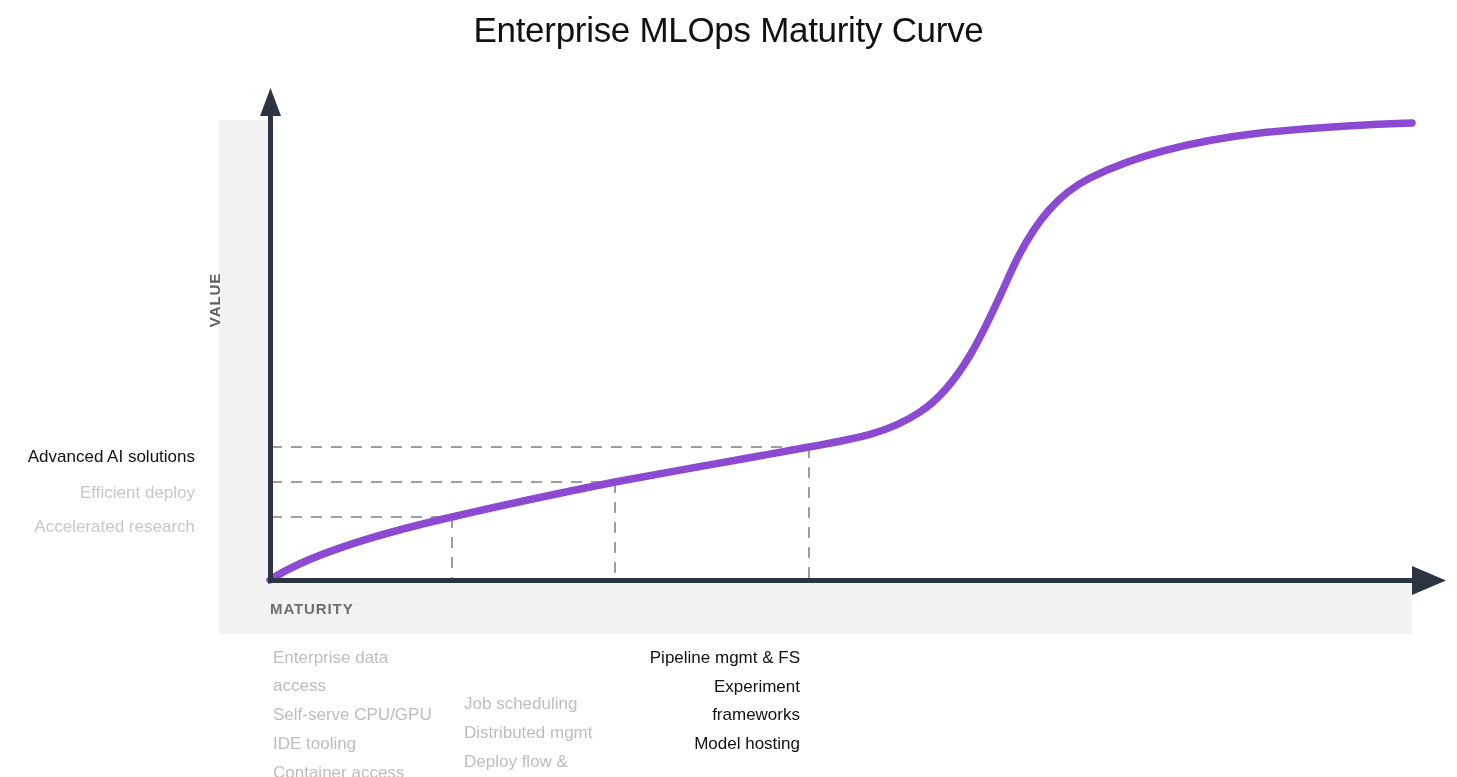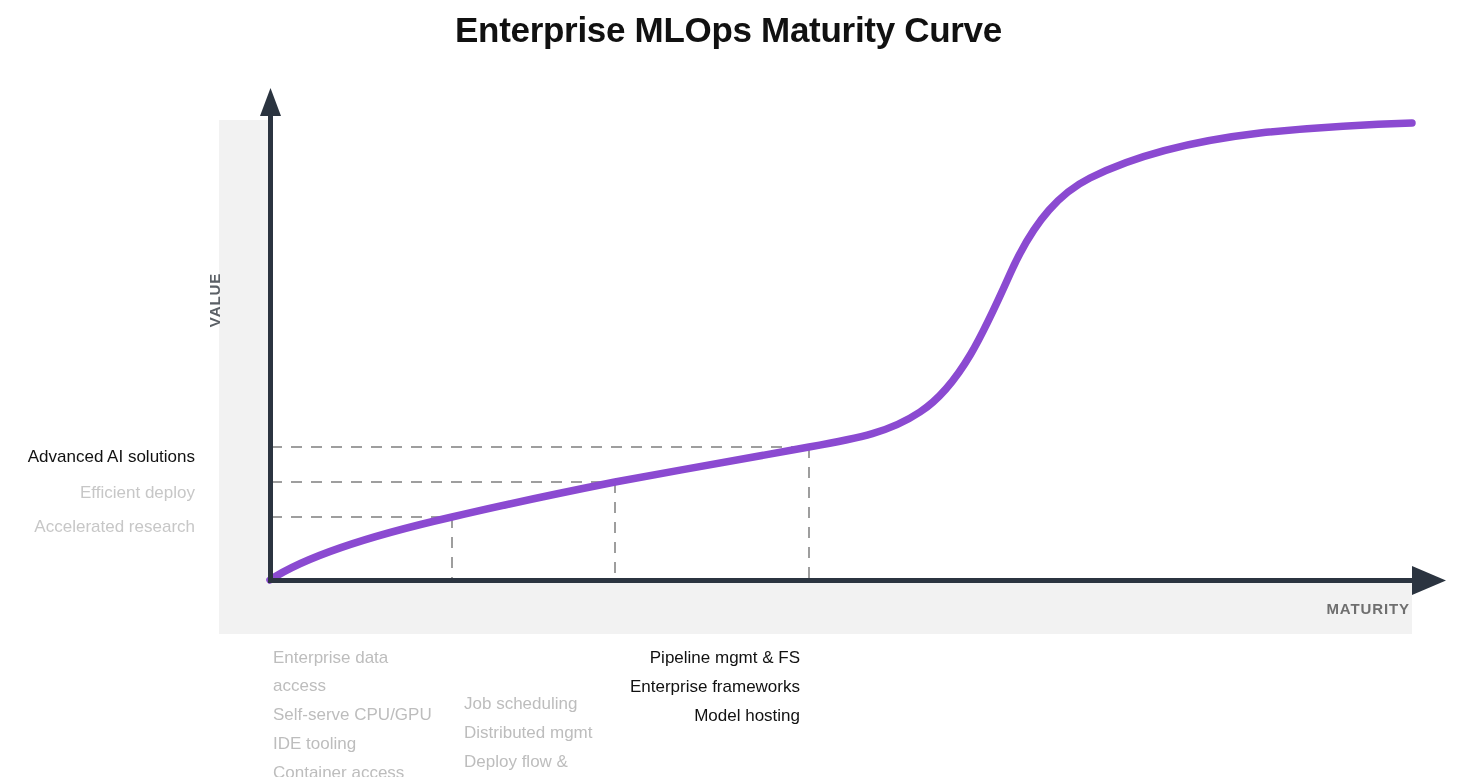--- a/index.html
+++ b/index.html
@@ -18,21 +18,21 @@
 
   
   .chart-title {
     position: absolute;
     left: 0;
     top: 10px;
     width: 1457px;
     text-align: center;
     font-family: "Liberation Sans", sans-serif;
     font-size: 35px;
-    font-weight: bold;
+    font-weight: normal;
     color: #111111;
     letter-spacing: -0.3px;
     white-space: nowrap;
   }
 
   
   .plot-panel {
     position: absolute;
     left: 219px;
     top: 120px;
@@ -72,21 +72,21 @@
     color: #5b6066;
     letter-spacing: 0.9px;
     text-align: center;
     white-space: nowrap;
   }
   .axis-title-x {
     position: absolute;
     left: 270px;
     top: 600px;
     width: 1140px;
-    text-align: right;
+    text-align: left;
     font-size: 15px;
     font-weight: bold;
     color: #6f6f6f;
     letter-spacing: 0.9px;
   }
 
   
   .y-label {
     position: absolute;
     right: 1262px;         
@@ -183,17 +183,17 @@
   </div>
 
   <div class="cap-col dim" id="cap-col-1">
     <div class="cap-item">Job scheduling</div>
     <div class="cap-item">Distributed mgmt</div>
     <div class="cap-item">Deploy flow &amp; CI/CD</div>
   </div>
 
   <div class="cap-col dark" id="cap-col-2">
     <div class="cap-item">Pipeline mgmt &amp; FS</div>
-    <div class="cap-item">Enterprise frameworks</div>
+    <div class="cap-item">Experiment frameworks</div>
     <div class="cap-item">Model hosting</div>
   </div>
 
 </div>
 
 </body></html>

